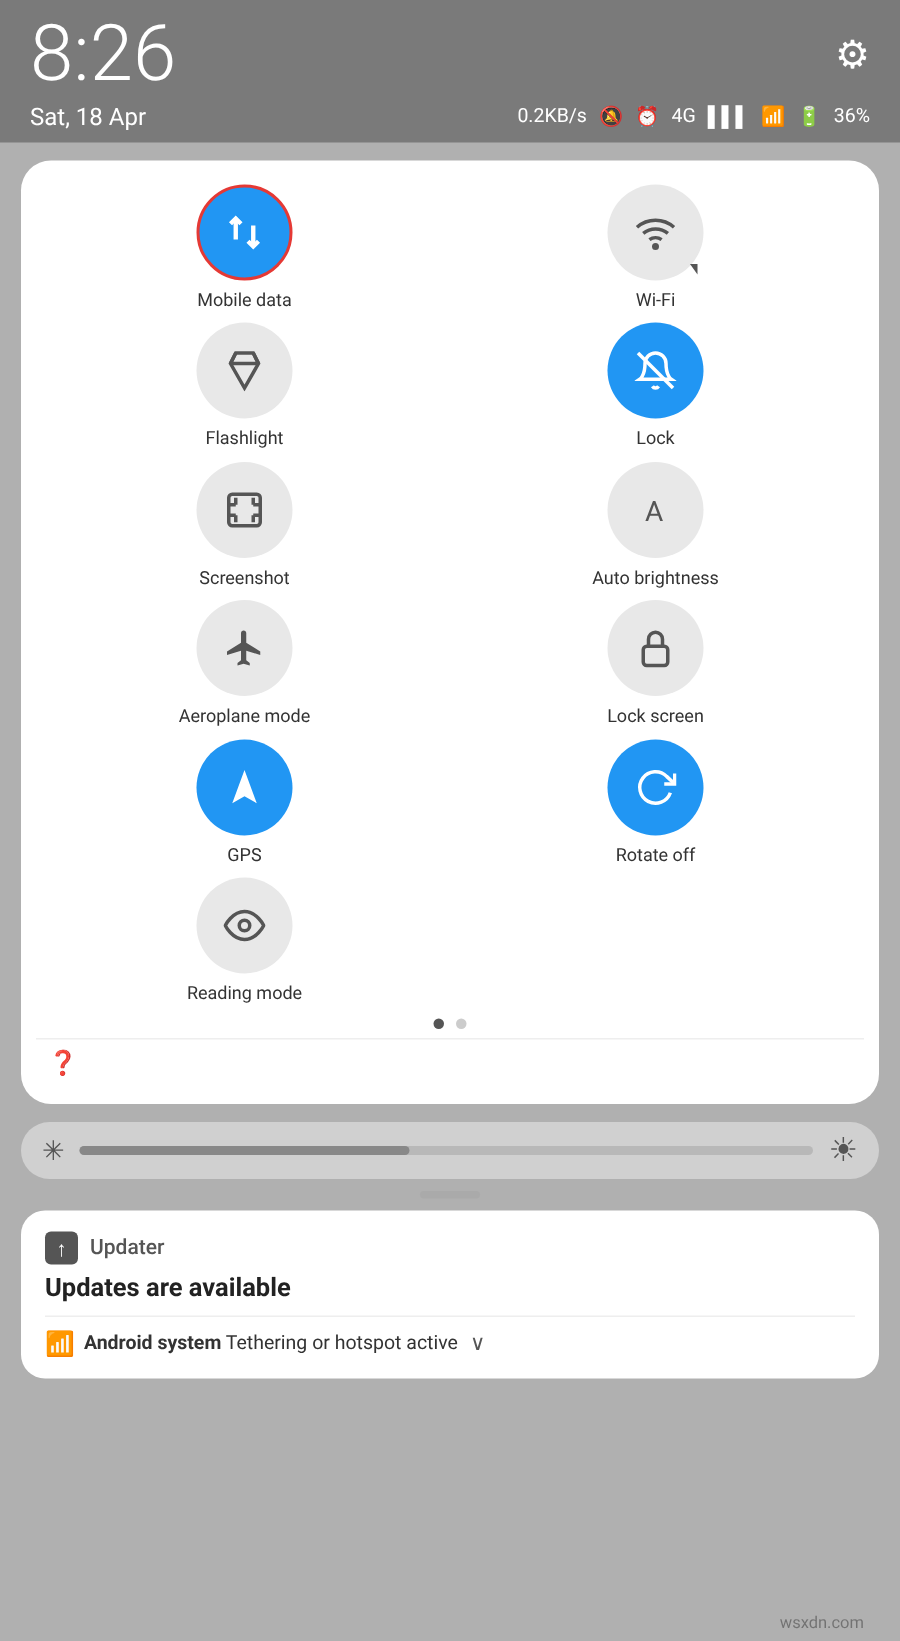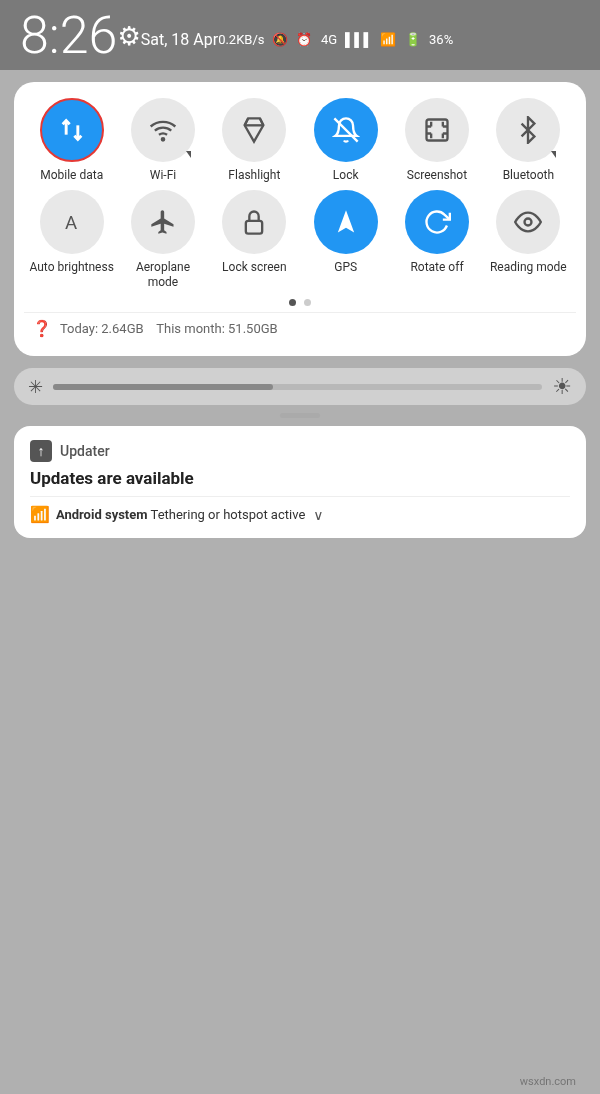--- a/index.html
+++ b/index.html
@@ -10,21 +10,21 @@
       font-family: 'Roboto', Arial, sans-serif;
       overflow: hidden;
       position: relative;
     }
 
     
     .status-bar {
       background: #7a7a7a;
       padding: 10px 20px 8px 20px;
       display: flex;
-      flex-direction: row;
+      flex-direction: column;
     }
     .status-top {
       display: flex;
       justify-content: space-between;
       align-items: center;
     }
     .time {
       color: white;
       font-size: 52px;
       font-weight: 300;
@@ -59,21 +59,21 @@
     .quick-settings-panel {
       background: white;
       border-radius: 20px;
       margin: 12px 14px;
       padding: 16px 10px 16px 10px;
     }
 
     
     .toggle-grid {
       display: grid;
-      grid-template-columns: repeat(6, 1fr);
+      grid-template-columns: repeat(2, 1fr);
       gap: 8px 4px;
       padding: 0 4px;
     }
 
     .toggle-item {
       display: flex;
       flex-direction: column;
       align-items: center;
       gap: 6px;
       cursor: pointer;
@@ -356,29 +356,20 @@
           <svg class="svg-icon" viewBox="0 0 24 24" fill="none" stroke="currentColor" stroke-width="2">
             <rect x="3" y="3" width="18" height="18" rx="2"></rect>
             <path d="M3 9h4m0-4v4M21 9h-4m0-4v4M3 15h4m0 4v-4M21 15h-4m0 4v-4"></path>
           </svg>
         </div>
         <span class="toggle-label">Screenshot</span>
       </div>
       <div class="toggle-item">
         <div class="toggle-circle">
           <svg class="svg-icon" viewBox="0 0 24 24" fill="none" stroke="currentColor" stroke-width="2">
-            <polyline points="6.5,6.5 17.5,17.5 12,23 12,1 17.5,6.5 6.5,17.5"></polyline>
-          </svg>
-          <div class="arrow-indicator"></div>
-        </div>
-        <span class="toggle-label">Bluetooth</span>
-      </div>
-      <div class="toggle-item">
-        <div class="toggle-circle">
-          <svg class="svg-icon" viewBox="0 0 24 24" fill="none" stroke="currentColor" stroke-width="2">
             <text x="6" y="18" font-size="16" fill="currentColor" stroke="none">A</text>
           </svg>
         </div>
         <span class="toggle-label">Auto brightness</span>
       </div>
       <div class="toggle-item">
         <div class="toggle-circle">
           <svg class="svg-icon" viewBox="0 0 24 24" fill="currentColor">
             <path d="M21 16v-2l-8-5V3.5c0-.83-.67-1.5-1.5-1.5S10 2.67 10 3.5V9l-8 5v2l8-2.5V19l-2 1.5V22l3.5-1 3.5 1v-1.5L13 19v-5.5l8 2.5z"></path>
           </svg>
@@ -422,21 +413,20 @@
       </div>
     </div>
 
   <div class="dots">
     <div class="dot active"></div>
     <div class="dot"></div>
   </div>
 
   <div class="data-usage">
     <span class="data-usage-icon">❓</span>
-    <span class="data-usage-text">Today: 2.64GB &nbsp;&nbsp; This month: 51.50GB</span>
   </div>
 </div>
 
 <div class="brightness-bar-container">
   <span class="brightness-icon-low">✳</span>
   <div class="brightness-track">
     <div class="brightness-fill"></div>
   </div>
   <span class="brightness-icon-high">☀</span>
 </div>

